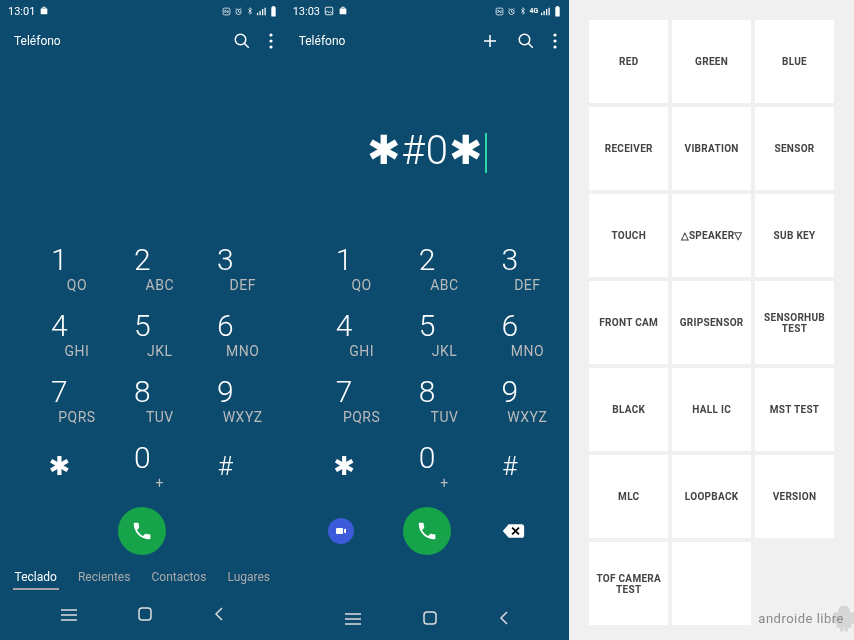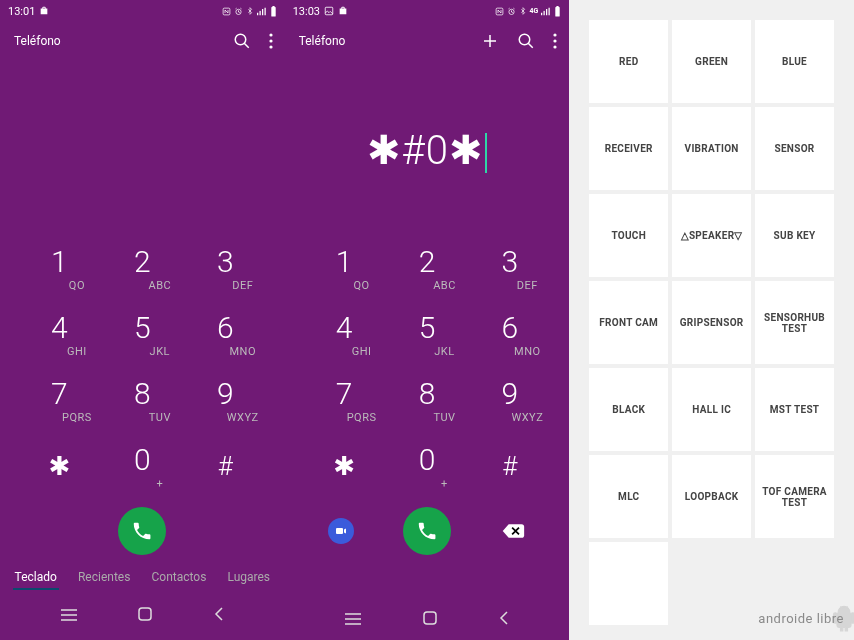--- a/index.html
+++ b/index.html
@@ -9,21 +9,21 @@
     background: #000;
     font-family: -apple-system, "Segoe UI", Roboto, sans-serif;
     display: flex;
     overflow: hidden;
     position: relative;
   }
   .panel {
     width: 284.666px;
     height: 640px;
     position: relative;
-    background: #701a75;
+    background: #0c4a6e;
     color: #fff;
     display: flex;
     flex-direction: column;
   }
   
   .statusbar {
     height: 22px;
     display: flex;
     align-items: center;
     justify-content: space-between;
@@ -72,21 +72,21 @@
     row-gap: 8px;
   }
   .key {
     height: 58px;
     display:flex;
     flex-direction:column;
     align-items:center;
     justify-content:center;
   }
   .key .num { font-size: 30px; font-weight: 300; line-height: 1; }
-  .key .sub { font-size: 11px; color:#bbb; letter-spacing: 0.5px; margin-top:2px; margin-left:35px;}
+  .key .sub { font-size: 14px; color:#bbb; letter-spacing: 0.5px; margin-top:2px; margin-left:35px;}
   .key.star .num, .key.hash .num { font-size: 26px; }
   
   .actionbar {
     height: 70px;
     display:flex;
     align-items:center;
     justify-content:center;
     gap: 38px;
     position: relative;
   }
@@ -103,21 +103,21 @@
   .backspace-btn { display:flex; align-items:center; justify-content:center; width:30px;}
   .actionbar .slot { width:48px; display:flex; justify-content:center;}
   
   .tabs {
     display:flex;
     justify-content: space-around;
     padding: 0 4px 10px 4px;
     font-size: 12px;
   }
   .tabs > div { color:#aaa; padding: 4px 2px; }
-  .tabs > div.active { color:#fff; border-bottom: 2px solid #0c4a6e; }
+  .tabs > div.active { color:#fff; border-bottom: 2px solid #a3a3a3; }
   
   .navbar {
     height: 36px;
     display:flex;
     align-items:center;
     justify-content: space-around;
     padding: 0 30px 4px 30px;
   }
   .navbtn { color:#ddd; }
 
@@ -497,20 +497,21 @@
     <div class="diag">△SPEAKER▽</div>
     <div class="diag">SUB KEY</div>
     <div class="diag">FRONT CAM</div>
     <div class="diag">GRIPSENSOR</div>
     <div class="diag">SENSORHUB TEST</div>
     <div class="diag">BLACK</div>
     <div class="diag">HALL IC</div>
     <div class="diag">MST TEST</div>
     <div class="diag">MLC</div>
     <div class="diag">LOOPBACK</div>
+    <div class="diag">VERSION</div>
     <div class="diag">TOF CAMERA TEST</div>
     <div class="diag"></div>
   </div>
   <div class="navbar">
     <span class="navbtn"><svg width="18" height="14" viewBox="0 0 18 14" stroke="#ddd" stroke-width="1.5">
           <path d="M1 2h16M1 7h16M1 12h16"></path>
         </svg></span>
     <span class="navbtn"><svg width="16" height="16" viewBox="0 0 16 16" fill="none" stroke="#ddd" stroke-width="1.5">
           <rect x="2" y="2" width="12" height="12" rx="3"></rect>
         </svg></span>

